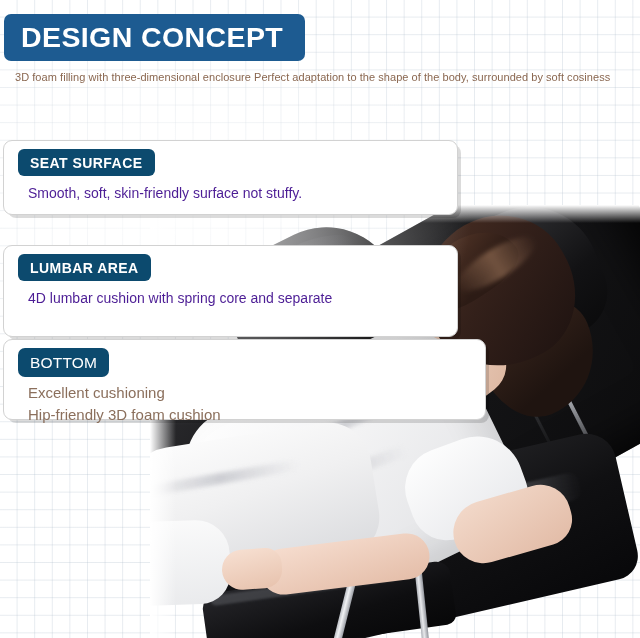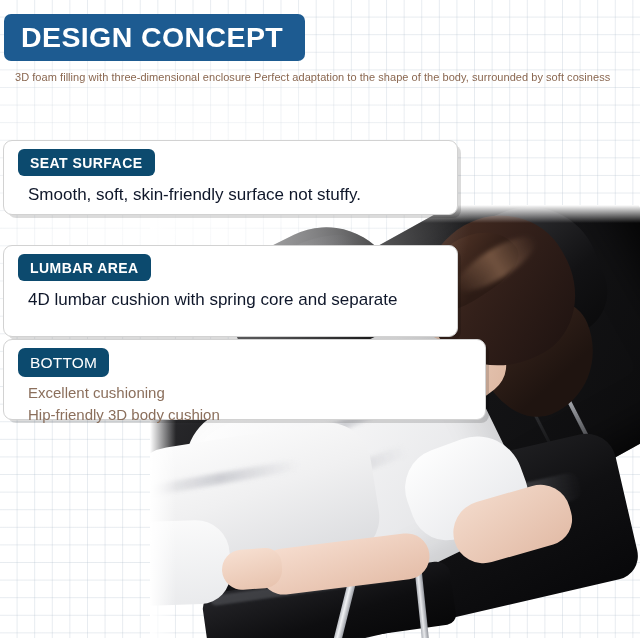--- a/index.html
+++ b/index.html
@@ -410,22 +410,22 @@
     line-height:1;
     white-space:nowrap;
   }
   #card-3 .badge { border-radius:7px; height:29px; }
   #card-3 .badge span { font-size:15.5px; letter-spacing:.2px; font-weight:normal; }
 
   .card-body {
     position:absolute;
     left:24px; top:43px;
     right:12px;
-    color:#0f172a;
-    font-size:17px;
+    color:#4c1d95;
+    font-size:14px;
     line-height:1.32;
   }
   #card-3 .card-body {
     left:24px; top:42px;
     color:#8b6f5c;
     font-size:15px;
     line-height:1.45;
   }
   .card-body .ln { display:block; }
 </style>
@@ -509,18 +509,18 @@
         <span class="ln">4D lumbar cushion with spring core and separate</span>
       </div>
     </div>
 
     <div class="card" id="card-3">
       <div class="badge">
         <span>BOTTOM</span>
       </div>
       <div class="card-body">
         <span class="ln">Excellent cushioning</span>
-        <span class="ln">Hip-friendly 3D body cushion</span>
+        <span class="ln">Hip-friendly 3D foam cushion</span>
       </div>
     </div>
 
   </div>
 </div>
 
 </body></html>

